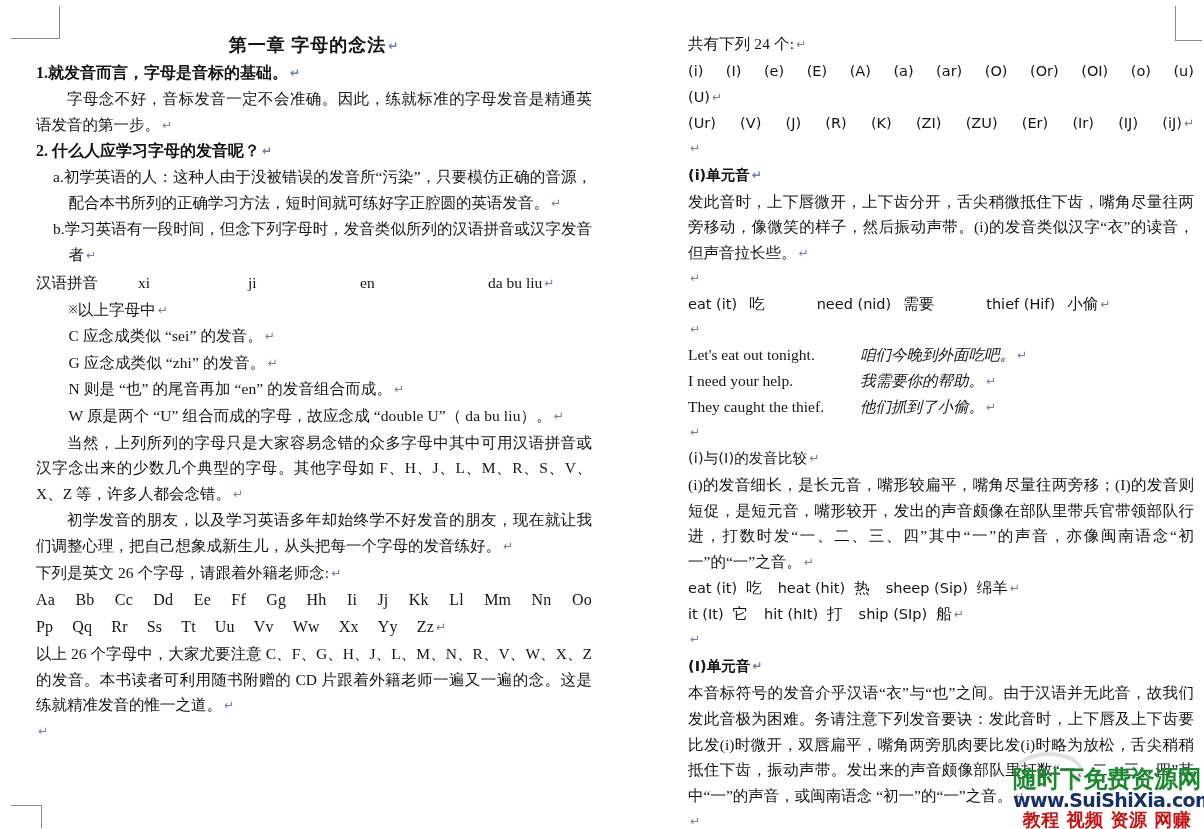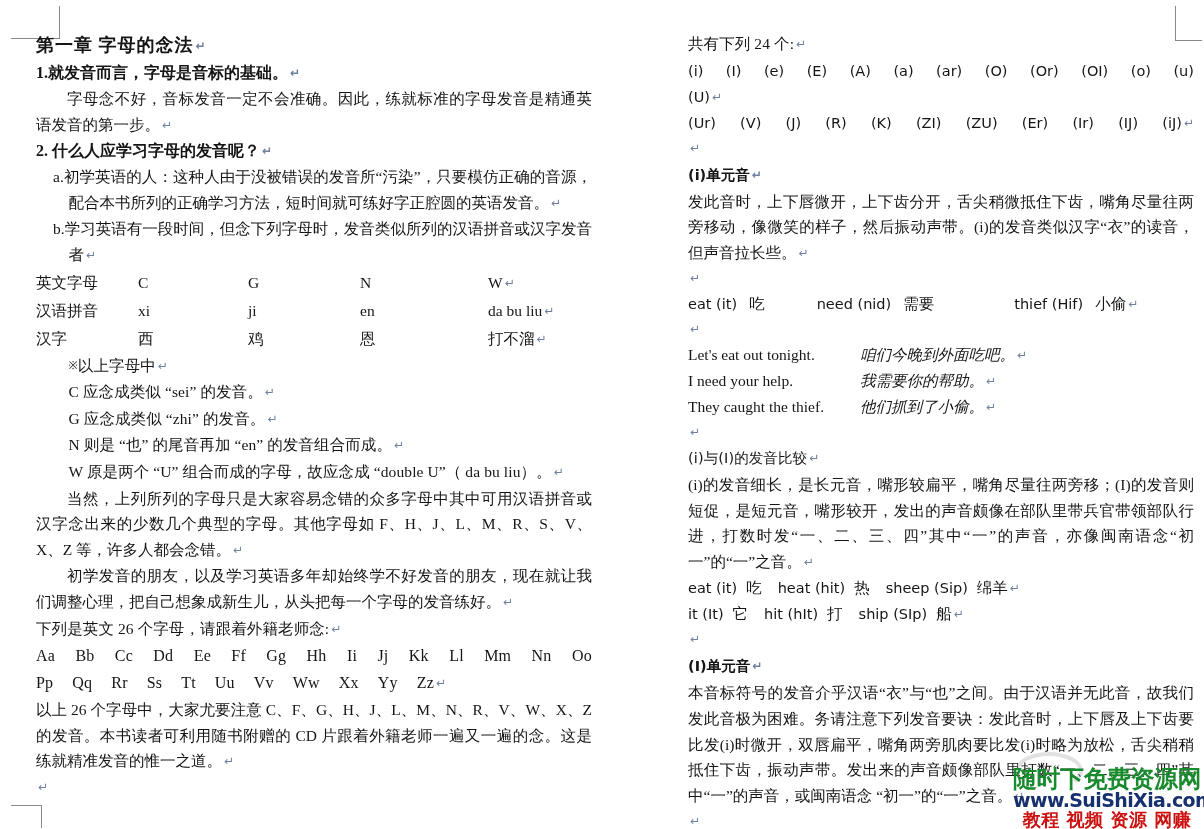--- a/index.html
+++ b/index.html
@@ -57,20 +57,21 @@
   }
   .indent { text-indent: 2em; }
   .hang  { padding-left: 2.1em; text-indent: -1.0em; }
   .hang2 { padding-left: 2.1em; }
 
   .h-chapter {
     font-size: 18px;
     font-weight: bold;
     line-height: 28px;
     letter-spacing: 1px;
+    text-align: center;
   }
   .h-num {
     font-size: 16px;
     font-weight: bold;
     line-height: 26px;
   }
   .h-sub {
     font-size: 16px;
     font-weight: bold;
     line-height: 27px;
@@ -196,39 +197,25 @@
 
     <div class="h-num"><span>2. 什么人应学习字母的发音呢？</span><span class="pilcrow">↵</span></div>
 
     <p class="para hang"><span>a.初学英语的人：这种人由于没被错误的发音所“污染”，只要模仿正确的音源，配合本书所列的正确学习方法，短时间就可练好字正腔圆的英语发音。</span><span class="pilcrow">↵</span></p>
 
     <p class="para hang"><span>b.学习英语有一段时间，但念下列字母时，发音类似所列的汉语拼音或汉字发音者</span><span class="pilcrow">↵</span></p>
 
     <table class="ptable">
       <tbody>
         <tr>
-          <td class="lab">英文字母</td>
-          <td class="c1 lat">C</td>
-          <td class="c2 lat">G</td>
-          <td class="c3 lat">N</td>
-          <td class="c4 lat"><span>W</span><span class="pilcrow">↵</span></td>
-        </tr>
-        <tr>
           <td class="lab">汉语拼音</td>
           <td class="c1 lat">xi</td>
           <td class="c2 lat">ji</td>
           <td class="c3 lat">en</td>
           <td class="c4 lat"><span>da bu liu</span><span class="pilcrow">↵</span></td>
-        </tr>
-        <tr>
-          <td class="lab">汉字</td>
-          <td class="c1">西</td>
-          <td class="c2">鸡</td>
-          <td class="c3">恩</td>
-          <td class="c4"><span>打不溜</span><span class="pilcrow">↵</span></td>
         </tr>
       </tbody>
     </table>
 
     <div class="line hang2"><span style="font-size:11px;vertical-align:2px;">※</span><span>以上字母中</span><span class="pilcrow">↵</span></div>
 
     <div class="line hang2"><span>C 应念成类似 “sei” 的发音。</span><span class="pilcrow">↵</span></div>
 
     <div class="line hang2"><span>G 应念成类似 “zhi” 的发音。</span><span class="pilcrow">↵</span></div>
 
@@ -323,21 +310,21 @@
     <div class="h-sub"><span class="ipa" style="font-weight:bold;">(i)单元音</span><span class="pilcrow">↵</span></div>
 
     <p class="para"><span>发此音时，上下唇微开，上下齿分开，舌尖稍微抵住下齿，嘴角尽量往两旁移动，像微笑的样子，然后振动声带。(i)的发音类似汉字“衣”的读音，但声音拉长些。</span><span class="pilcrow">↵</span></p>
 
     <div class="ret-line"><span class="pilcrow">↵</span></div>
 
     <div class="words" id="words-i">
         <span class="w ipa" style="margin-right: 12px;">eat (it)</span>
         <span class="cn" style="margin-right: 52px;">吃</span>
         <span class="w ipa" style="margin-right: 12px;">need (nid)</span>
-        <span class="cn" style="margin-right: 80px;">需要</span>
+        <span class="cn" style="margin-right: 52px;">需要</span>
         <span class="w ipa" style="margin-right: 12px;">thief (Hif)</span>
         <span class="cn">小偷<span class="pilcrow">↵</span></span>
       </div>
 
     <div class="ret-line"><span class="pilcrow">↵</span></div>
 
     <div id="sentences-i">
         <div class="sent">
           <span class="en">Let's eat out tonight.</span>
           <span class="zh">咱们今晚到外面吃吧。<span class="pilcrow">↵</span></span>

